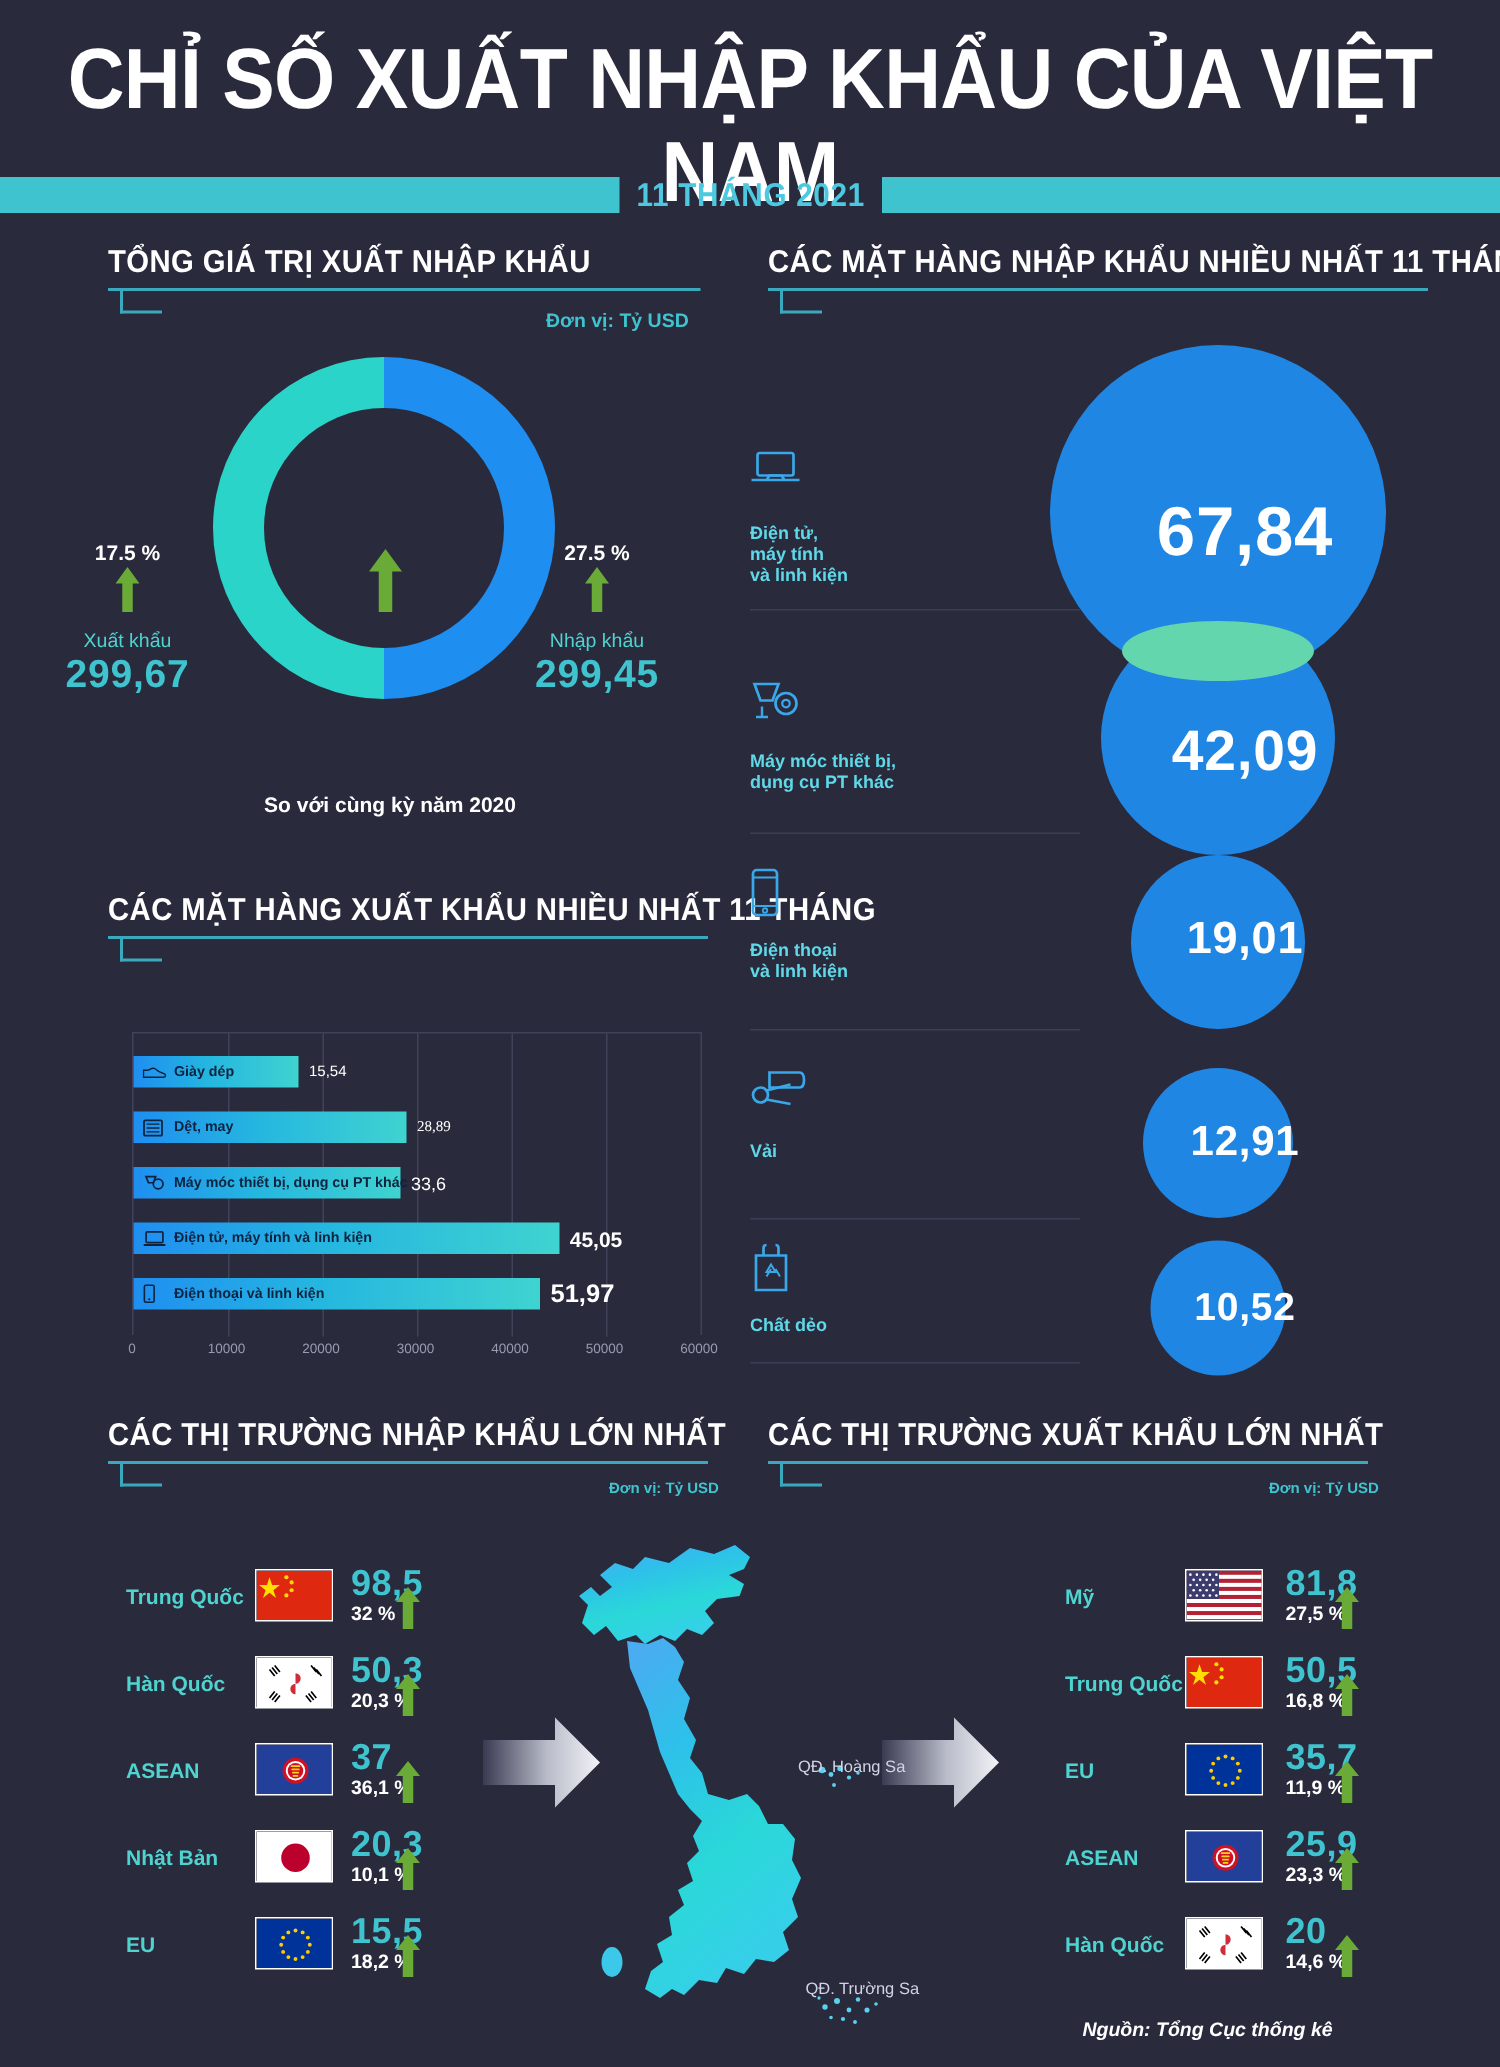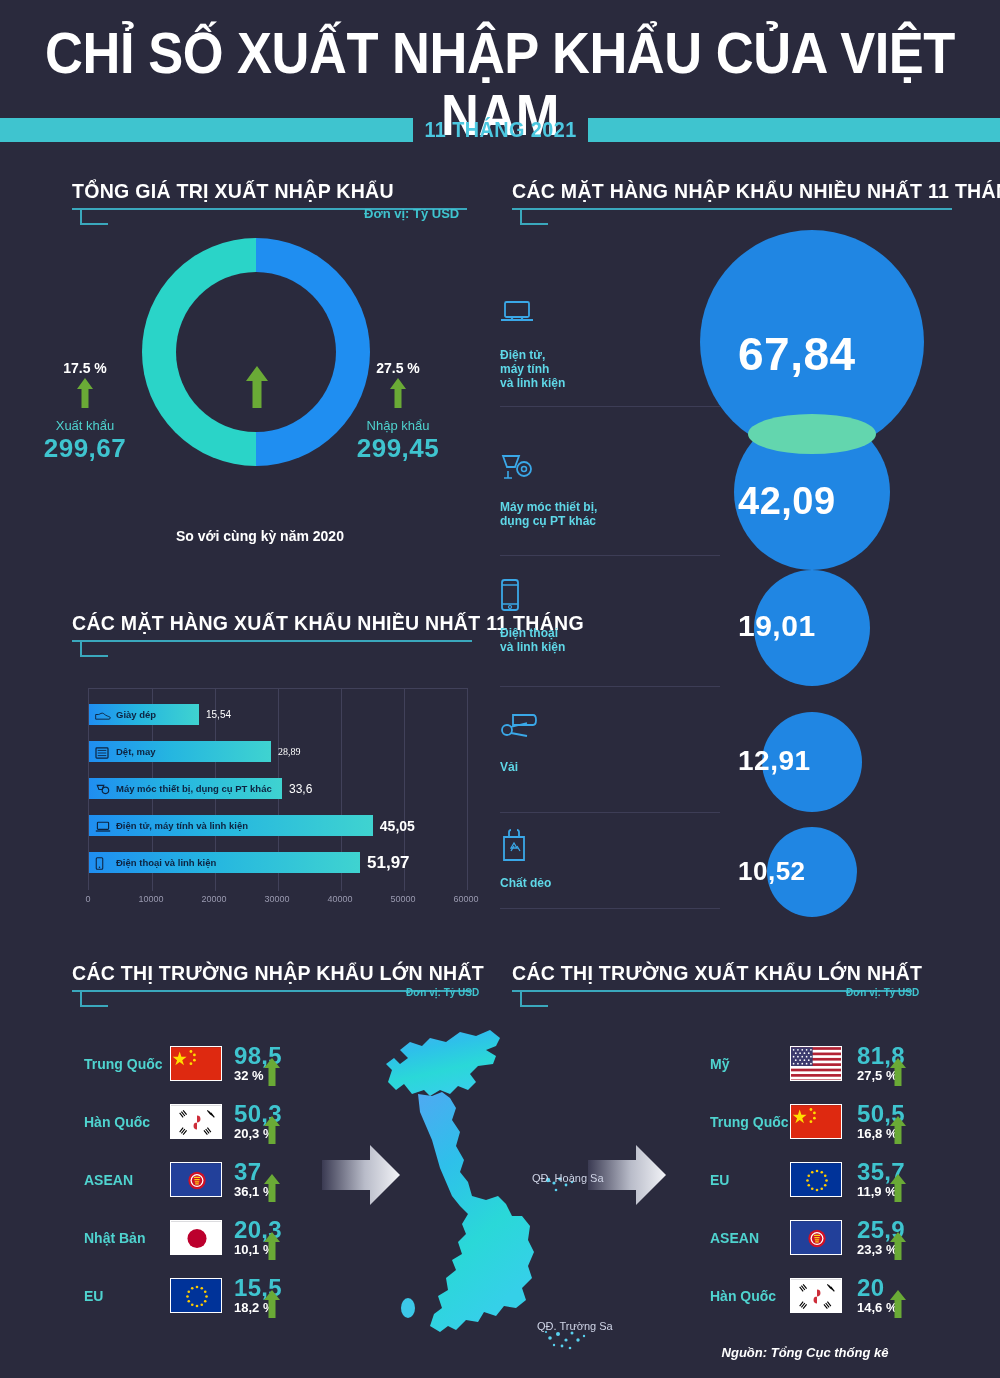--- a/index.html
+++ b/index.html
@@ -26,21 +26,21 @@
   .band-seg { position:absolute; top:0; height:24px; background:#3fc4cf; }
   #band-left  { left:0;   width:413px; }
   #band-right { left:588px; width:412px; }
   #date-text {
     position:absolute; left:413px; top:-2px; width:175px; height:28px;
     text-align:center; color:#4cc8e0; font-size:22px; font-weight:bold;
     letter-spacing:0.5px; line-height:28px; transform:scaleX(0.9);
   }
 
   
-  .sec-head { position:absolute;margin-top:16px; }
+  .sec-head { position:absolute; }
   .sec-head .ttl {
     font-size:21px; font-weight:bold; color:#ffffff; white-space:nowrap;
     transform:scaleX(0.93); transform-origin:left center;
     letter-spacing:0.3px;
   }
   .sec-head .rule { position:relative; margin-top:5px; height:18px; }
   .sec-head .rule .line { position:absolute; left:0; top:0; height:2px; background:#3aa8bd; width:100%; }
   .sec-head .rule .notch {
     position:absolute; left:8px; top:0; width:28px; height:17px;
     border-left:2px solid #3aa8bd; border-bottom:2px solid #3aa8bd;
@@ -75,21 +75,21 @@
   .bar-row { position:absolute; left:1px; height:21px; }
   .bar {
     height:21px; position:relative;
     background:linear-gradient(90deg,#1f8ef1 0%, #25b6e0 45%, #3fd3d0 100%);
     display:flex; align-items:center; padding-left:6px;
   }
   .bar-ico { width:16px; height:13px; margin-right:5px; flex:0 0 auto; }
   .bar-lbl { font-size:9.5px; color:#0d2340; font-weight:bold; white-space:nowrap; }
   .bar-val { position:absolute; left:100%; top:0; height:21px; display:flex; align-items:center; padding-left:7px; color:#ffffff; white-space:nowrap; }
   .axis-lbl { position:absolute; top:206px; font-size:9px; color:#9a9ab0; transform:translateX(-50%); }
-  .circ-val { position:absolute; color:#ffffff; font-weight:bold; letter-spacing:0.5px;padding-left:36px; }
+  .circ-val { position:absolute; text-align:center; color:#ffffff; font-weight:bold; letter-spacing:0.5px;padding-left:36px; }
   .prod-row { position:absolute; left:500px; width:190px; }
   .prod-ico { height:42px; margin-bottom:6px; }
   .prod-lbl { font-size:12px; color:#5fd8e8; line-height:14px; font-weight:bold; }
   .prod-sep { position:absolute; left:500px; width:220px; height:1px; background:#3d3d56; }
 
   
   .mkt-row { position:absolute; height:58px;margin-left:12px; }
   .mkt-name { position:absolute; left:0; top:14px; font-size:14px; font-weight:bold; color:#4fd3cf; white-space:nowrap; }
   .flag { position:absolute; top:4px; width:52px; height:35px; border:1px solid #ffffff; overflow:hidden; }
   .mkt-val { position:absolute; top:0px; font-size:24px; font-weight:bold; color:#3fc4cf; letter-spacing:0.3px; }
@@ -182,21 +182,21 @@
       <div class="bar-row" style="top: 53px; width: 182.007px;">
         <div class="bar">
           <span class="bar-ico"><svg viewBox="0 0 16 14" width="14" height="12">
               <rect x="1" y="1" width="14" height="12" rx="1" fill="none" stroke="#0d2340" stroke-width="1.4"></rect>
               <path d="M3 4h10M3 7h10M3 10h10" stroke="#0d2340" stroke-width="1"></path>
             </svg></span>
           <span class="bar-lbl">Dệt, may</span>
           <div class="bar-val" style="font-size: 10px; font-weight: normal; font-family: Liberation Serif, serif;">28,89</div>
         </div>
       </div>
-      <div class="bar-row" style="top: 90px; width: 193px;">
+      <div class="bar-row" style="top: 90px; width: 178px;">
         <div class="bar">
           <span class="bar-ico"><svg viewBox="0 0 18 16" width="16" height="13">
               <circle cx="12" cy="9" r="4" fill="none" stroke="#0d2340" stroke-width="1.4"></circle>
               <path d="M2 3h8l-2 5H4z" fill="none" stroke="#0d2340" stroke-width="1.4"></path>
             </svg></span>
           <span class="bar-lbl">Máy móc thiết bị, dụng cụ PT khác</span>
           <div class="bar-val" style="font-size: 12px; font-weight: normal;">33,6</div>
         </div>
       </div>
       <div class="bar-row" style="top: 127px; width: 283.815px;">

